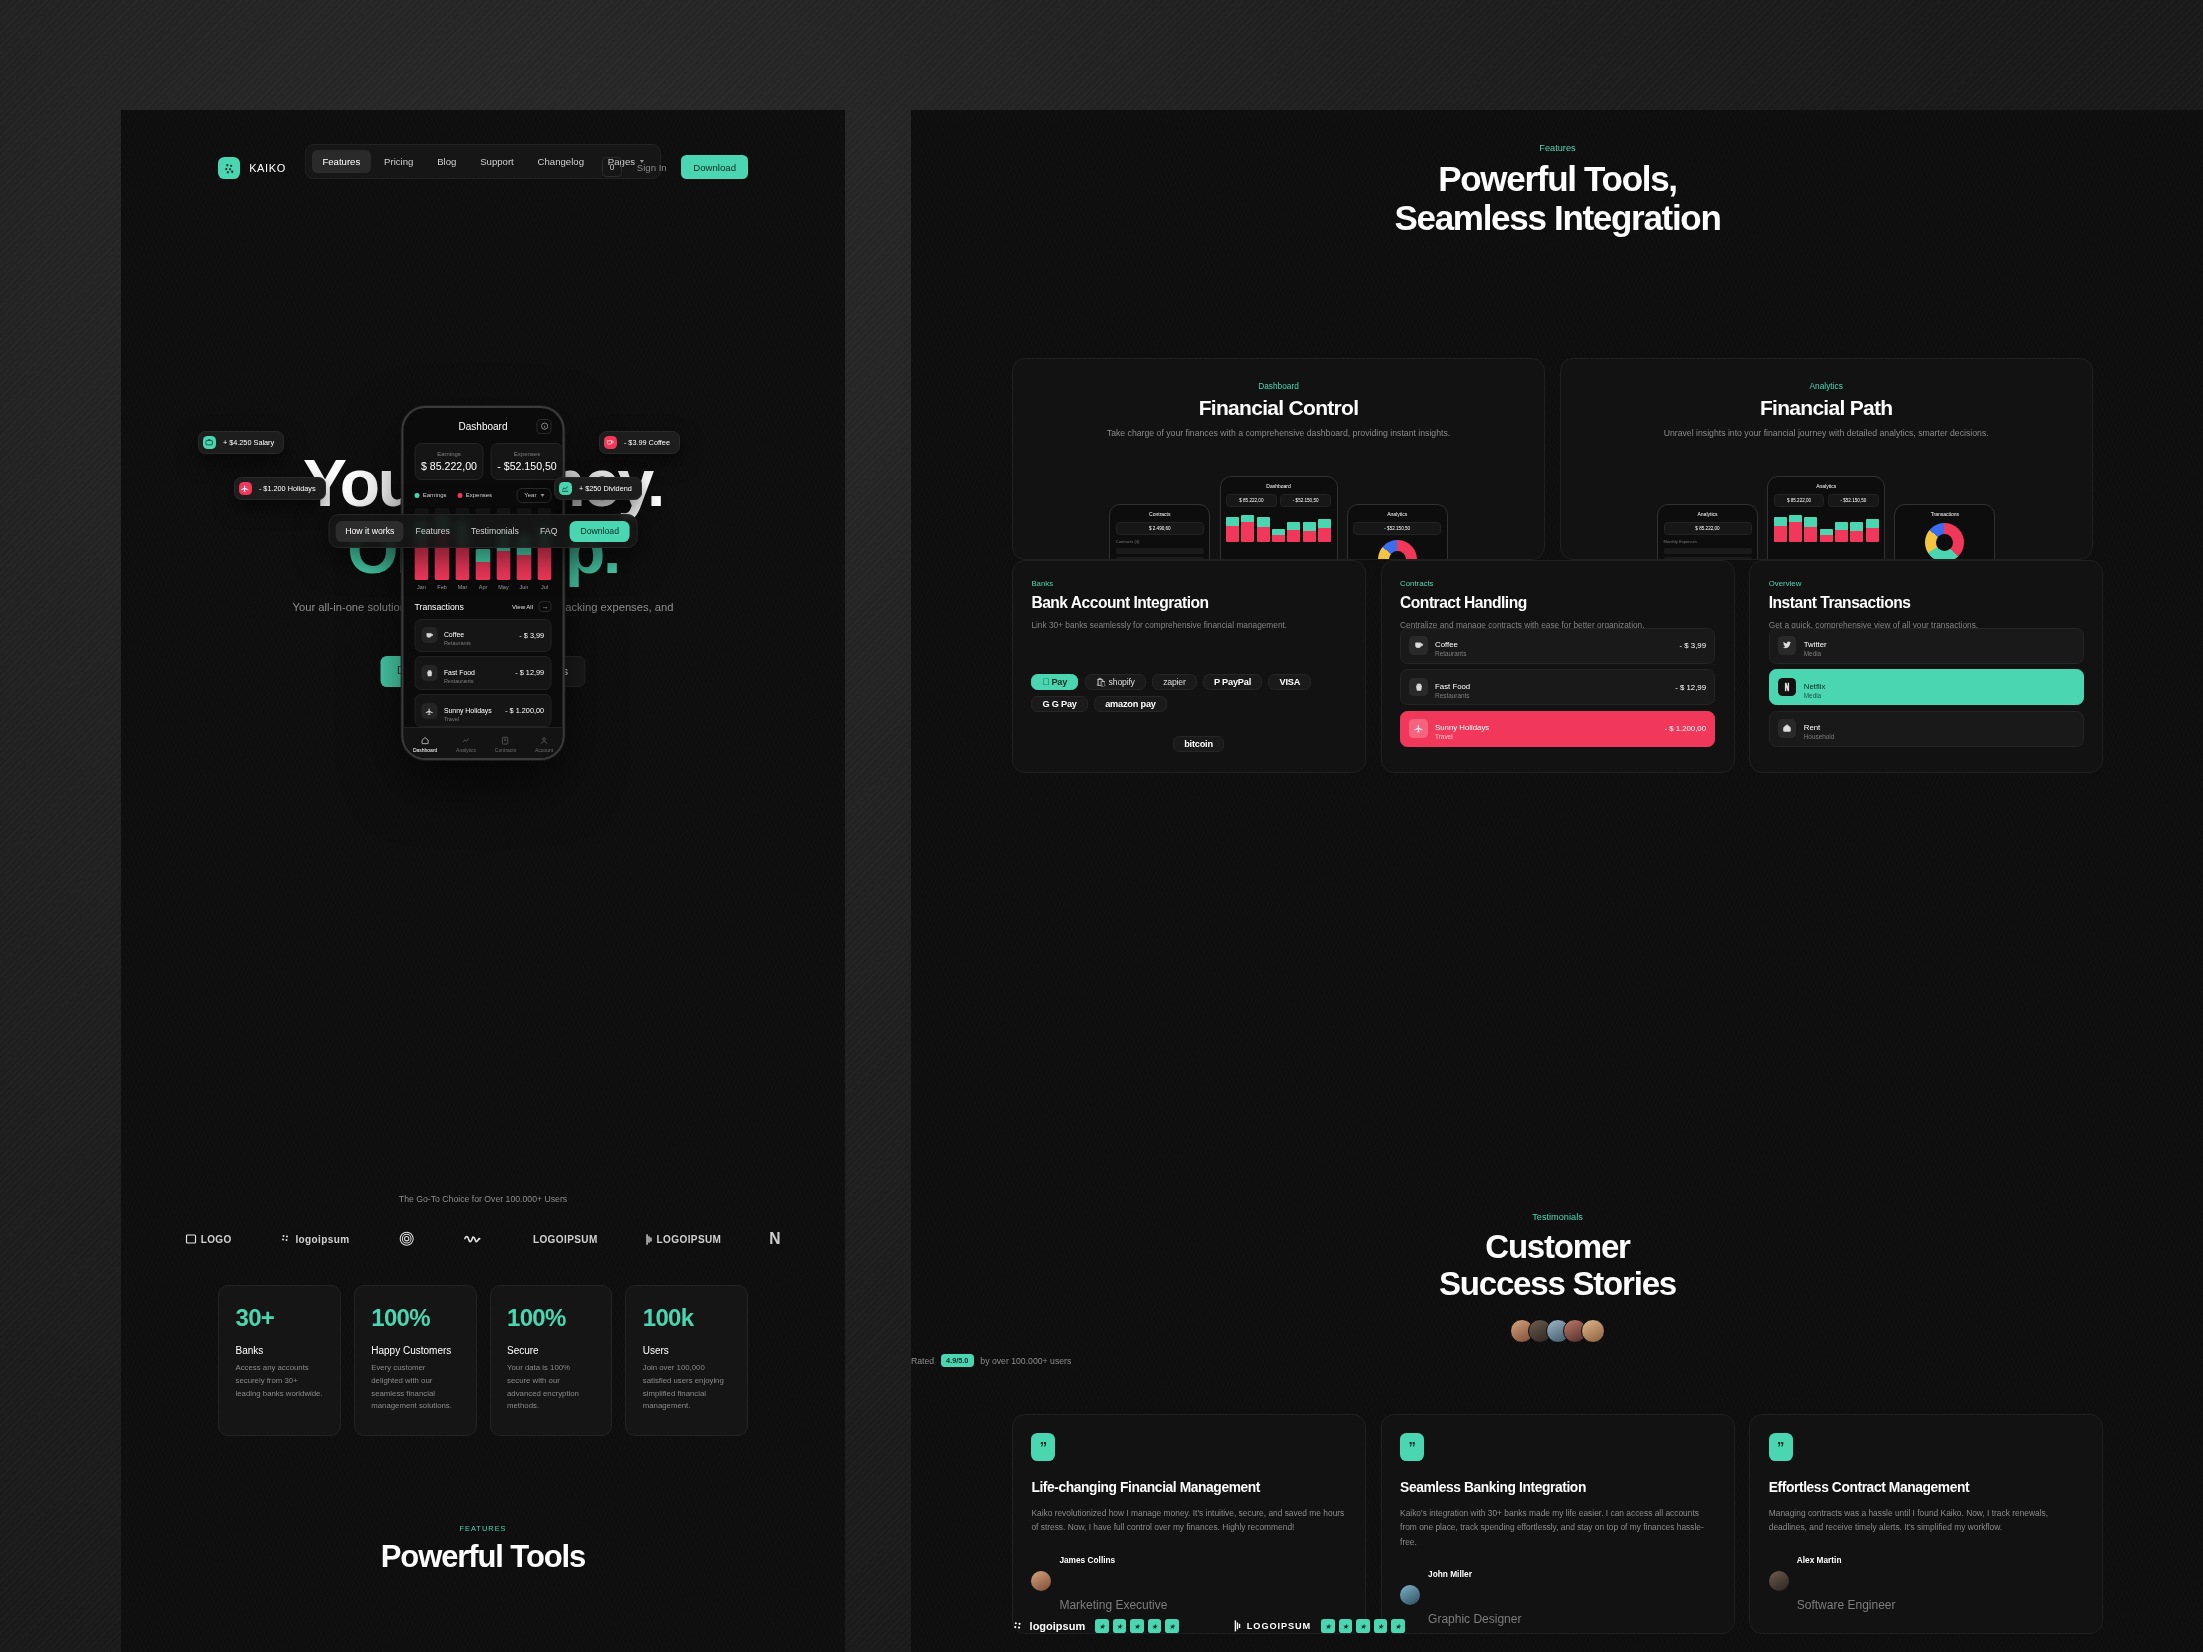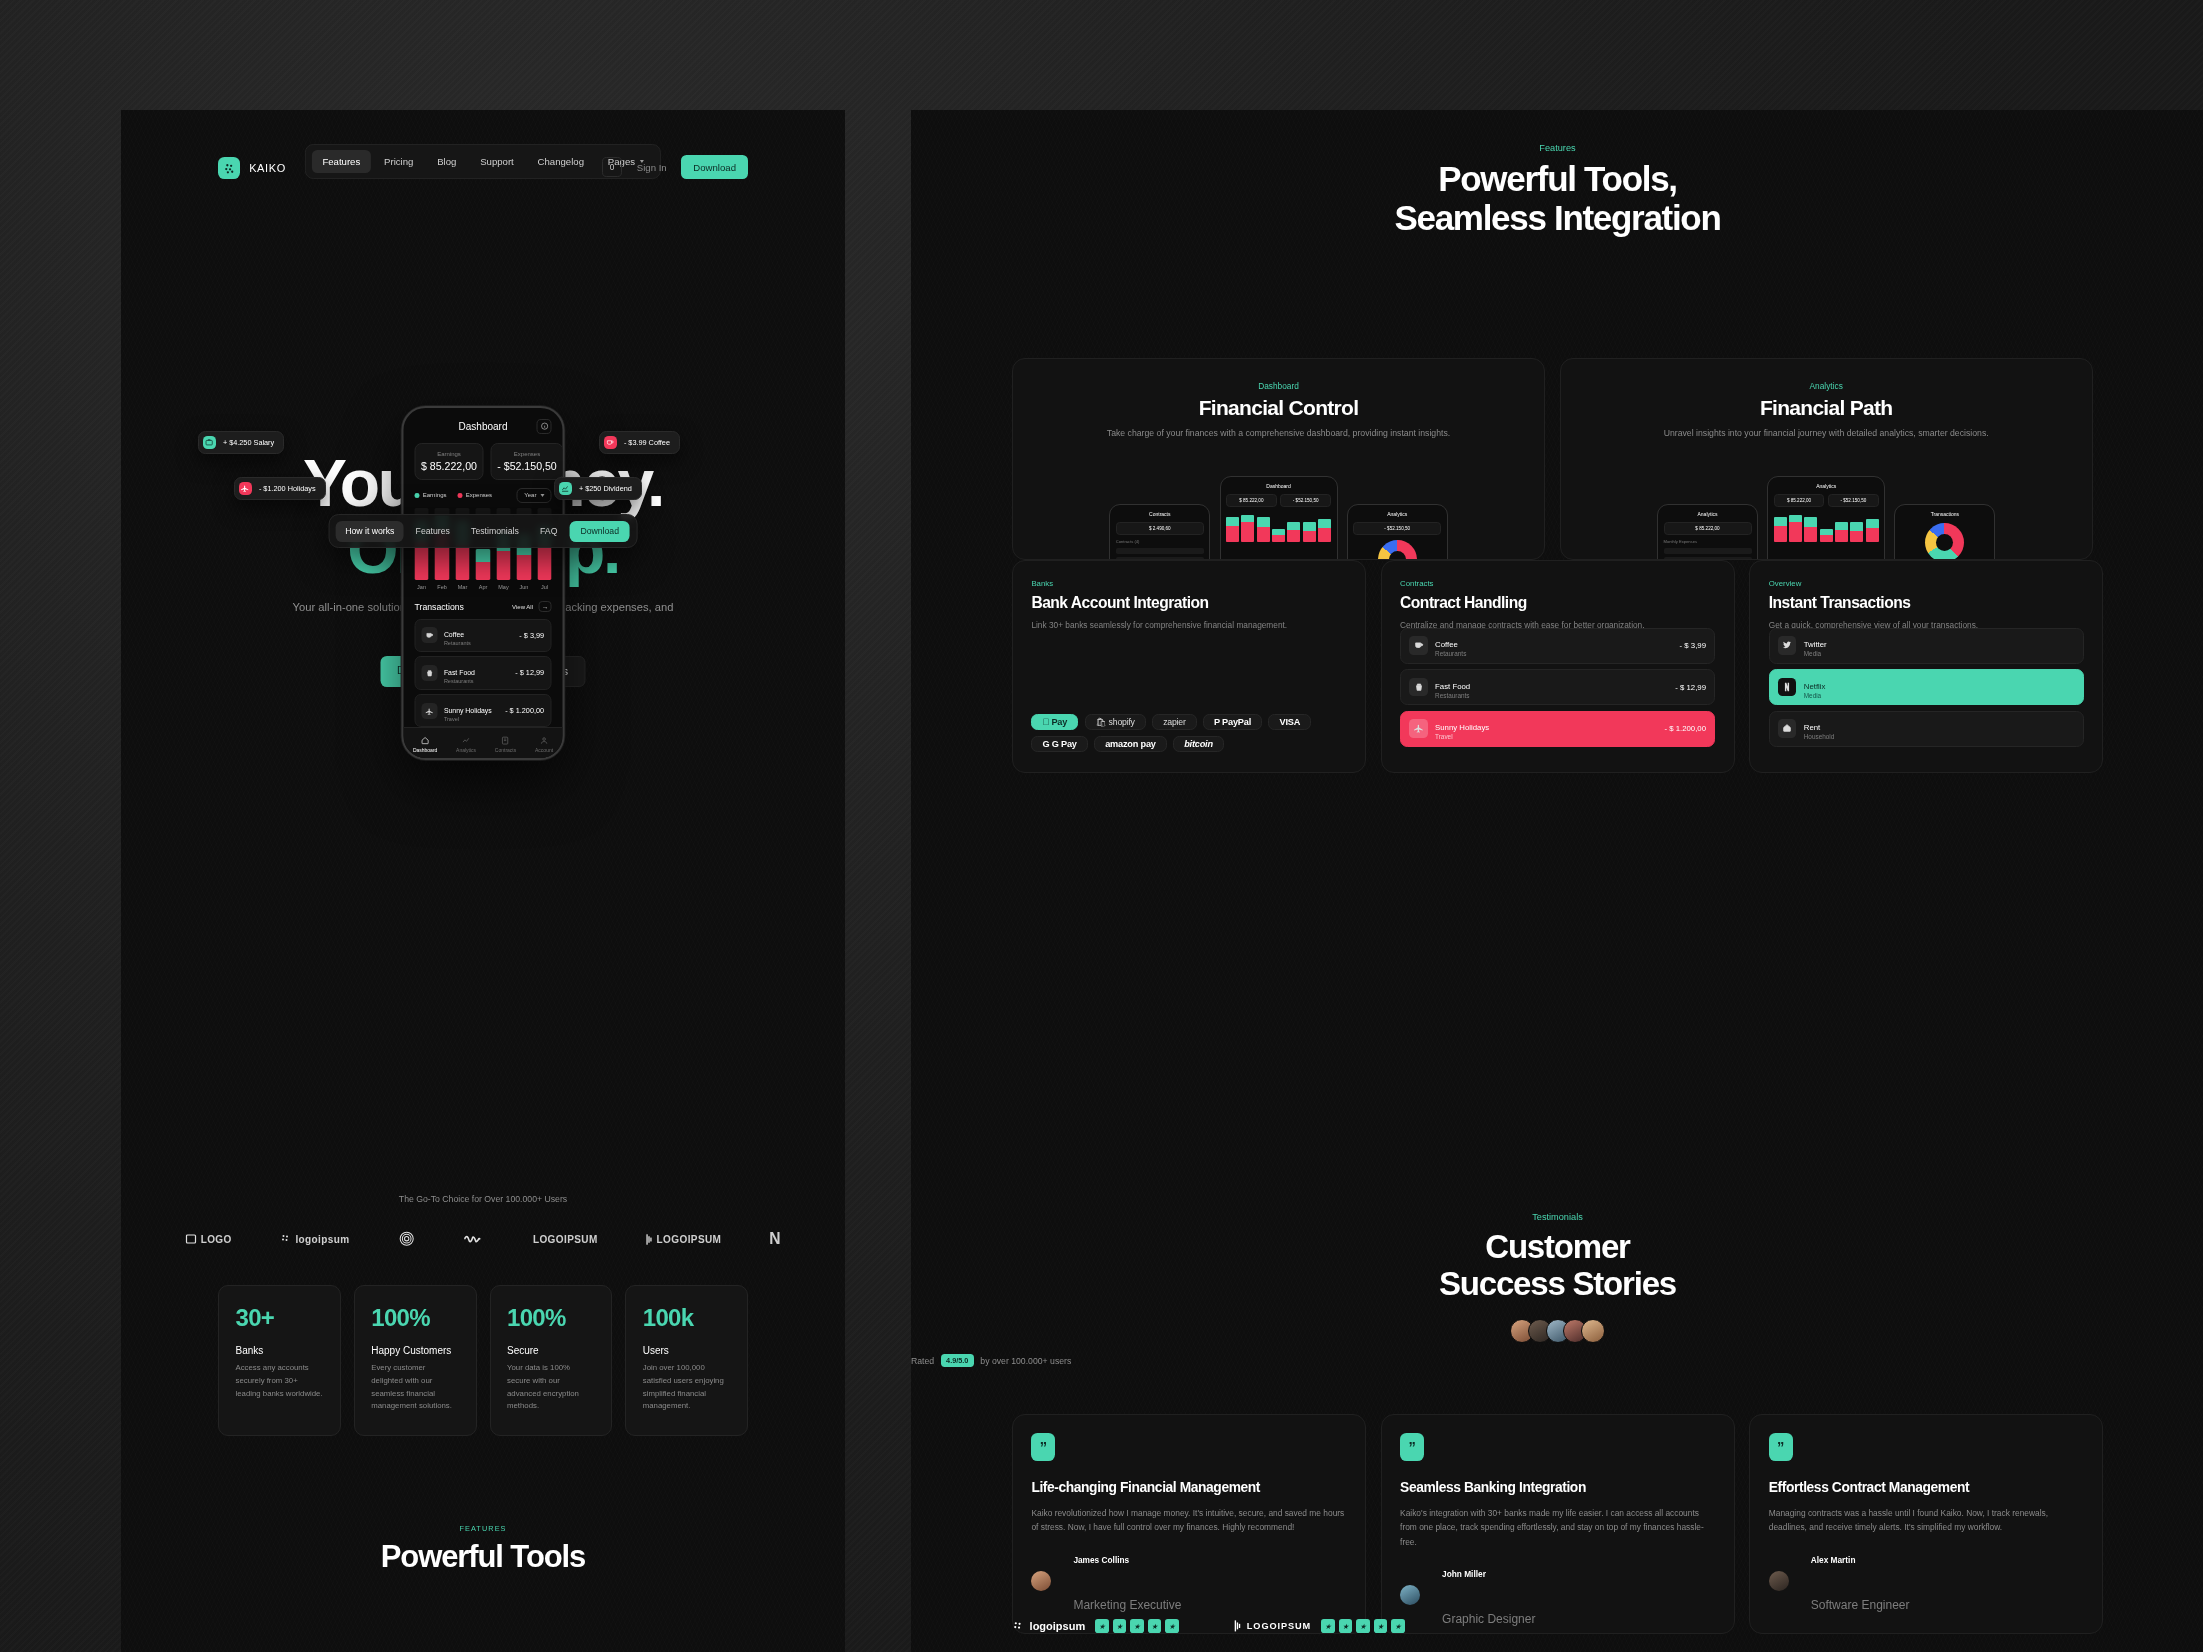--- a/index.html
+++ b/index.html
@@ -286,21 +286,21 @@
 
   .tm-cards{ position:absolute; top:1304px; left:101px; display:flex; gap:14.7px; }
   .tm-card{
     width:354px; height:220px; background:#121212; border:0.9px solid #202020; border-radius:13px;
     padding:18.4px; flex:0 0 auto;
   }
   .qmark{ width:24px;height:27.5px;border-radius:6.4px;background:#4ad6b0; display:flex;align-items:center;justify-content:center;
           color:#0c2b24; font-size:14.7px; font-weight:700; line-height:0; }
   .tm-card h5{ color:#fff; font-size:13.8px; font-weight:700; letter-spacing:-0.4px; line-height:1.3; margin-top:18.4px; }
   .tm-card .q{ color:#8b8b8b; font-size:8.4px; line-height:1.75; margin-top:8.3px; }
-  .tm-auth{ display:flex; align-items:center; gap:22px; margin-top:14.7px; }
+  .tm-auth{ display:flex; align-items:center; gap:8px; margin-top:14.7px; }
   .tm-auth .ph{ width:20px;height:20px;border-radius:50%; }
   .tm-auth .nm{ color:#fff; font-size:8.3px; font-weight:600; }
   .tm-auth .rl{ color:#7d7d7d; font-size:12px;margin-top:32px; }
 
   .rp-foot{ position:absolute; bottom:20px; left:101px; right:0; display:flex; align-items:center; gap:55px; }
   .foot-item{ display:flex; align-items:center; gap:10px; }
   .foot-logo{ color:#fff; font-size:11px; font-weight:700; display:flex; align-items:center; gap:4.6px; }
   .stars{ display:flex; gap:3.7px; }
   .star{ width:13.8px;height:13.8px;background:#4ad6b0;border-radius:2.8px;display:flex;align-items:center;justify-content:center;color:#0c2b24;font-size:7.3px; }
 </style>
@@ -772,21 +772,21 @@
       <h4>Bank Account Integration</h4>
       <div class="dsc">Link 30+ banks seamlessly for comprehensive financial management.</div>
       <div class="pay-grid" id="pay-grid">
           <span class="pay on"> Pay</span>
           <span class="pay thin">🛍 shopify</span>
           <span class="pay thin">zapier</span>
           <span class="pay">P PayPal</span>
           <span class="pay" style="font-style: normal; text-align: right;">VISA</span>
           <span class="pay">G G Pay</span>
           <span class="pay">amazon pay</span>
-          <span class="pay" style="font-style: italic;">bitcoin</span>
+          <span class="pay" style=" margin-top: 40px;">bitcoin</span>
         </div>
     </div>
 
     <div class="info-card">
       <div class="ey">Contracts</div>
       <h4>Contract Handling</h4>
       <div class="dsc">Centralize and manage contracts with ease for better organization.</div>
       <div class="mini-tx" id="contract-rows">
           <div class="mrow">
             <span class="mi">

